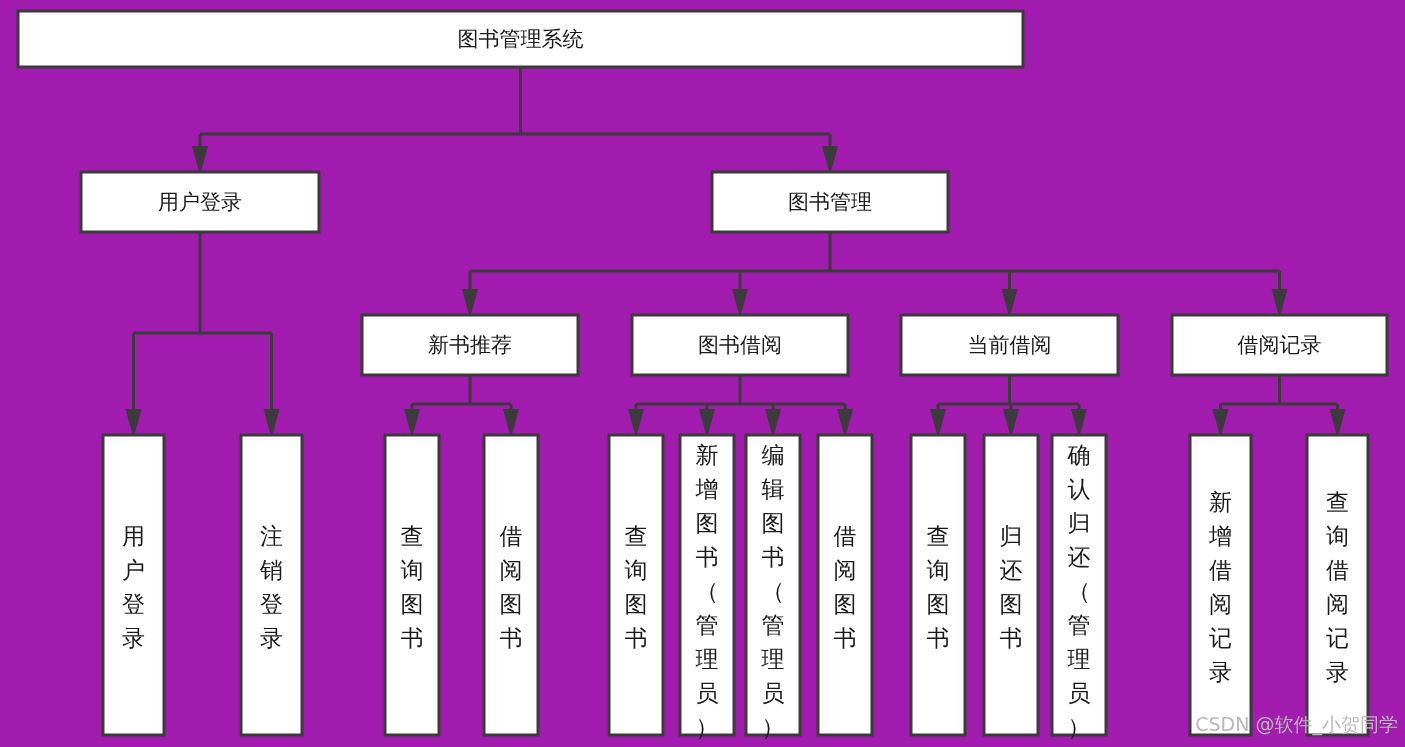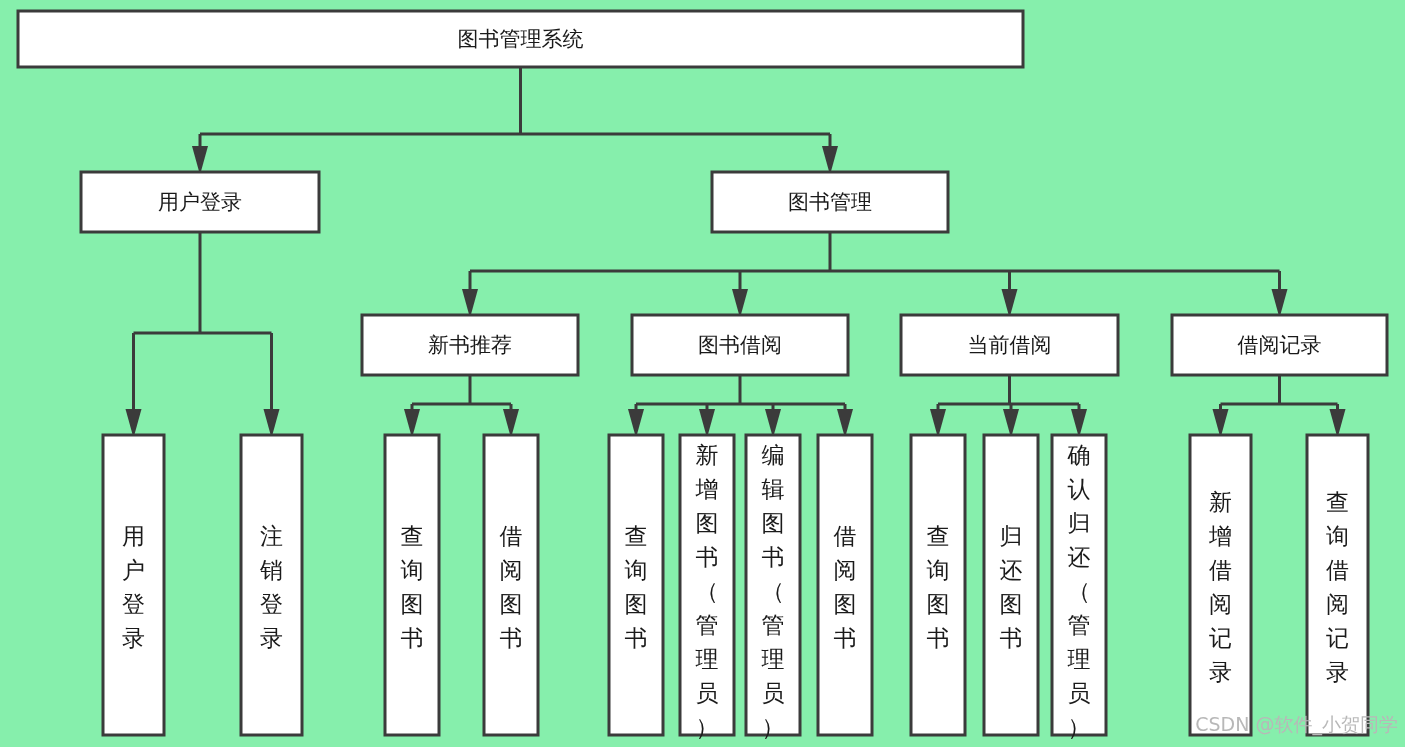--- a/index.html
+++ b/index.html
@@ -11,21 +11,21 @@
   body {
     width: 1405px;
     height: 747px;
     overflow: hidden;
     font-family: "DejaVu Sans", "Liberation Sans", sans-serif;
   }
   #diagram-root {
     position: relative;
     width: 1405px;
     height: 747px;
-    background: #86efac;
+    background: #a21caf;
   }
   svg#flowchart {
     display: block;
     width: 1405px;
     height: 747px;
   }
   .node-rect {
     fill: #ffffff;
     stroke: #3b3b3b;
     stroke-width: 3;

